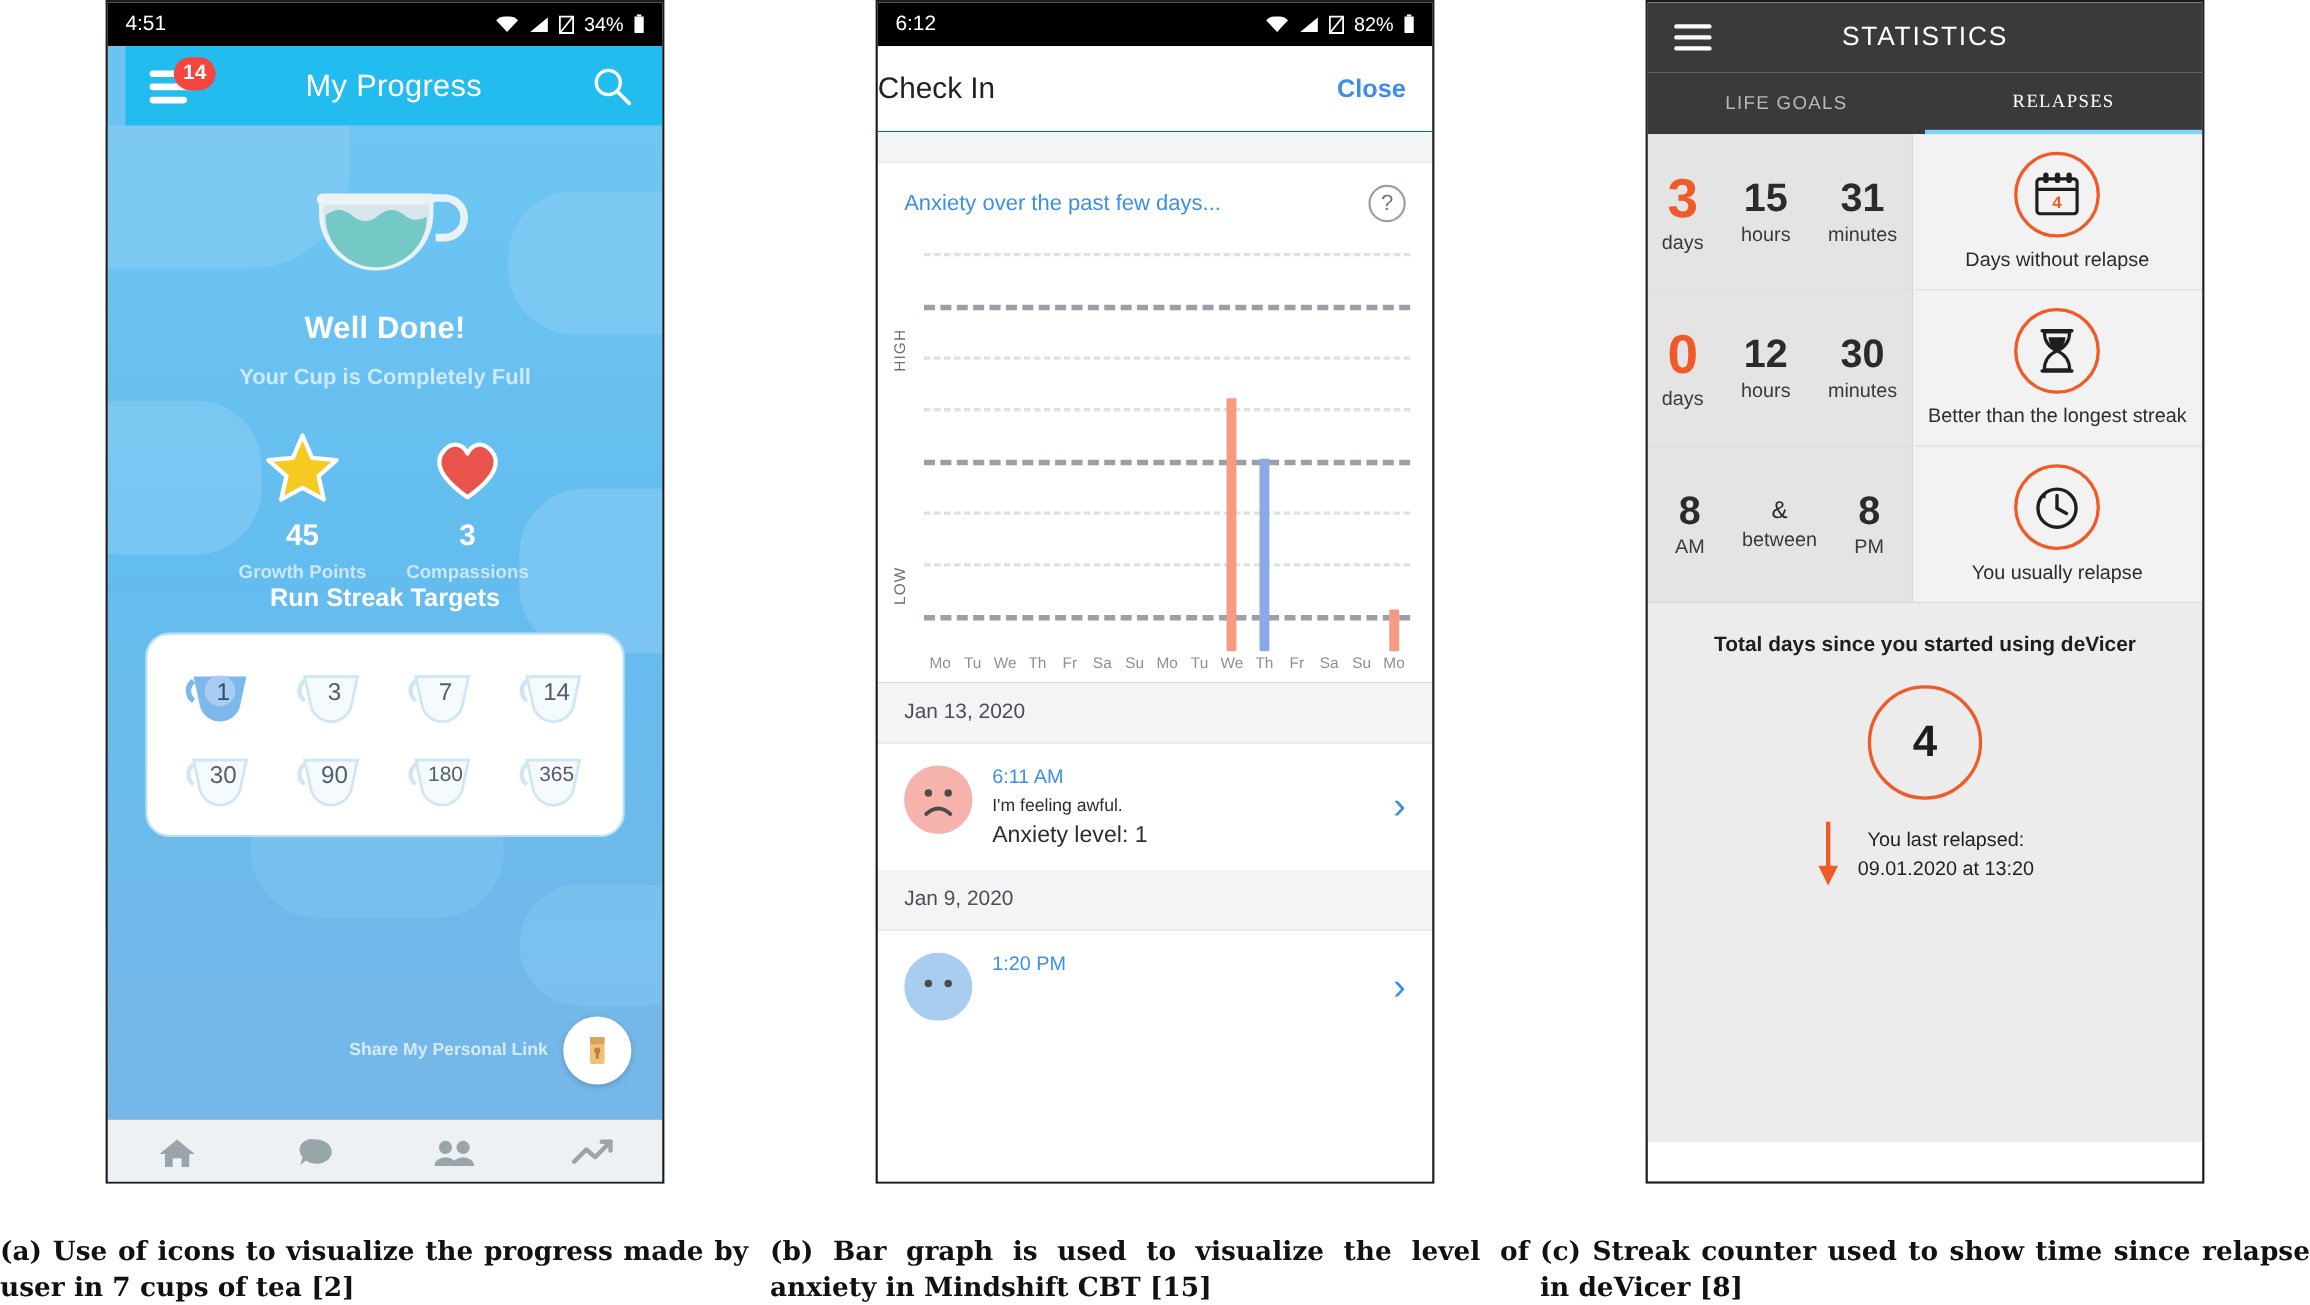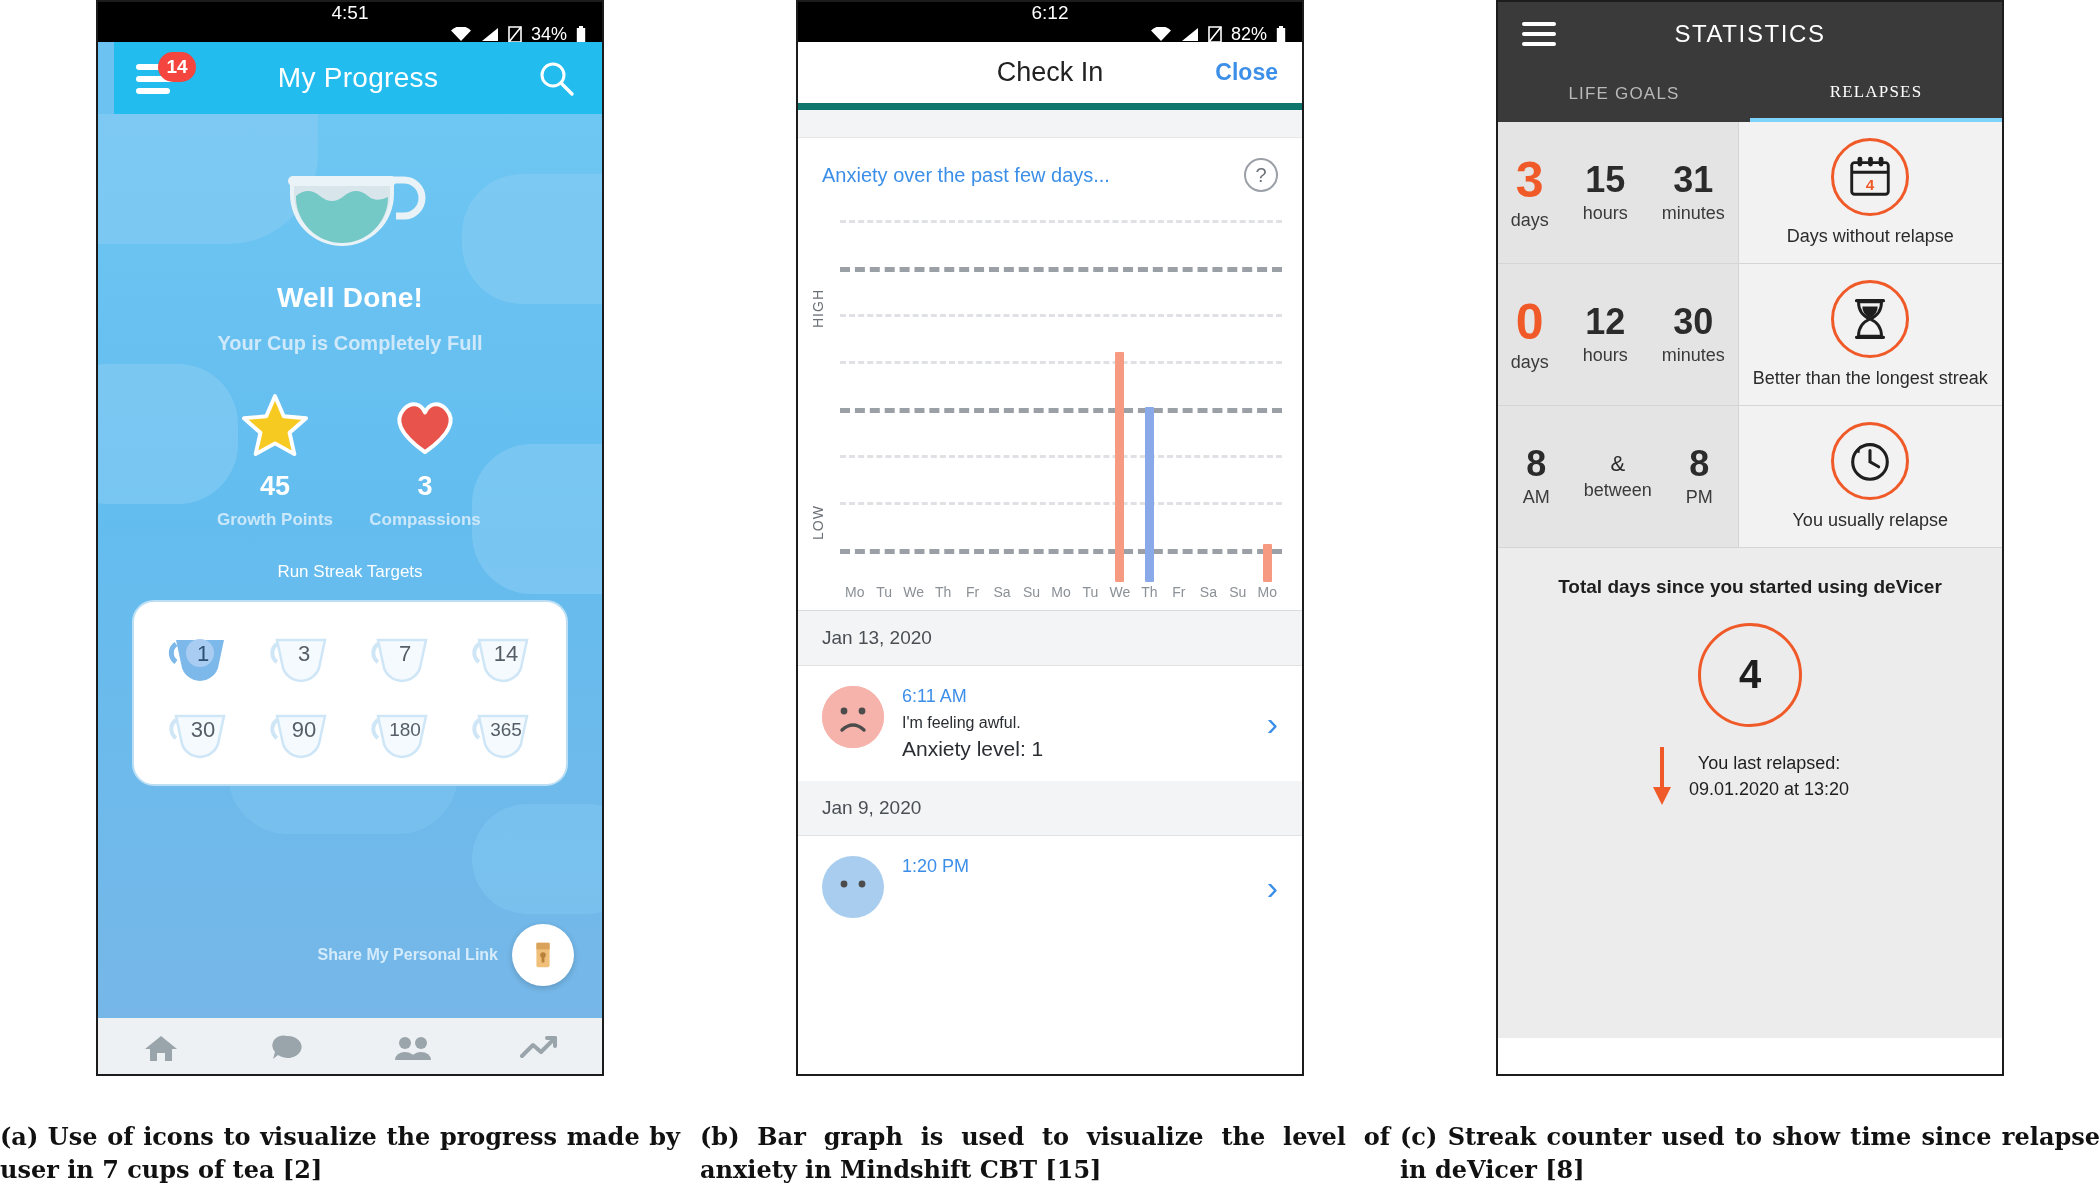--- a/index.html
+++ b/index.html
@@ -24,21 +24,21 @@
     width: 508px;
     height: 1076px;
     background: #fff;
     border: 2px solid #1c1c1c;
     overflow: hidden;
   }
   .phone-a { width: 508px; }
   .statusbar {
     height: 40px; background: #000; color: #fff;
     display: flex; align-items: center;
-    padding: 0 16px; font-size: 19px; flex-direction: column;
+    padding: 0 16px; font-size: 19px;
   }
   .sb-time { flex: 0 0 auto; }
   .sb-right { margin-left: auto; display: flex; align-items: center; gap: 9px; }
   .sb-pct { font-size: 18px; }
   .ico-wifi { width: 20px; height: 15px; }
   .ico-sig  { width: 19px; height: 15px; }
   .ico-sim  { width: 14px; height: 17px; }
   .ico-batt { width: 10px; height: 18px; }
 
   
@@ -84,21 +84,21 @@
   .cup-hero { position: relative; width: 152px; height: 112px; margin: 0 auto 18px; }
   .well-done { color: #fff; font-size: 28px; font-weight: 700; letter-spacing: .2px; }
   .cup-sub { color: #cfe9fa; font-size: 20px; font-weight: 700; margin-top: 18px; }
 
   .a-stats { display: flex; justify-content: center; margin-top: 36px; }
   .a-stat { width: 150px; }
   .a-stat .glyph { height: 68px; display:flex; align-items:center; justify-content:center; }
   .a-stat .num { color: #fff; font-size: 27px; font-weight: 700; margin-top: 12px; }
   .a-stat .lbl { color: #cbe7fa; font-size: 17px; font-weight: 700; margin-top: 8px; }
 
-  .a-streak-title { color: #fff; font-size: 17px; font-weight: 400; margin-top: 32px; }
+  .a-streak-title { color: #fff; font-size: 23px; font-weight: 700; }
 
   .cupcard {
     margin: 18px 34px 0; background: #fff; border-radius: 22px;
     border: 2px solid #bcdff5; padding: 20px 14px 24px;
   }
   .cuprow { display: flex; justify-content: space-around; }
   .cuprow + .cuprow { margin-top: 14px; }
   .cupitem { position: relative; width: 86px; height: 62px; }
   .cupnum {
     position: absolute; inset: 0; display: flex; align-items: center;
@@ -120,22 +120,22 @@
   .a-nav {
     position: absolute; left: 0; right: 0; bottom: 0; height: 60px;
     background: #eef1f3; display: flex; align-items: center;
     justify-content: space-around; z-index: 6;
   }
   .a-nav .nav-i { width: 42px; height: 36px; display:flex; align-items:center; justify-content:center; }
 
   
   .b-body { height: 1036px; background: #fff; position: relative; }
   .b-header {
-    height: 68px; display: flex; align-items: center; justify-content: center;
-    position: relative; border-bottom: 7px solid #0f766e;
+    height: 78px; display: flex; align-items: center; justify-content: flex-start;
+    position: relative; border-bottom: 1px solid #0f766e;
   }
   .b-title { font-size: 27px; color: #222; }
   .b-close { position: absolute; right: 24px; font-size: 23px; color: #3c8fe8; font-weight: 700; }
   .b-strip { height: 28px; background: #f3f4f5; border-bottom: 1px solid #e8e8e8; }
   .b-chartcard { border-bottom: 1px solid #d9dcdf; padding: 14px 0 0; }
   .b-chart-head { display: flex; align-items: center; padding: 6px 24px 0; }
   .b-chart-title { color: #3c8fe8; font-size: 20px; }
   .b-help {
     margin-left: auto; width: 34px; height: 34px; border-radius: 50%;
     border: 2px solid #9aa0a6; color: #70757a; font-size: 20px;

